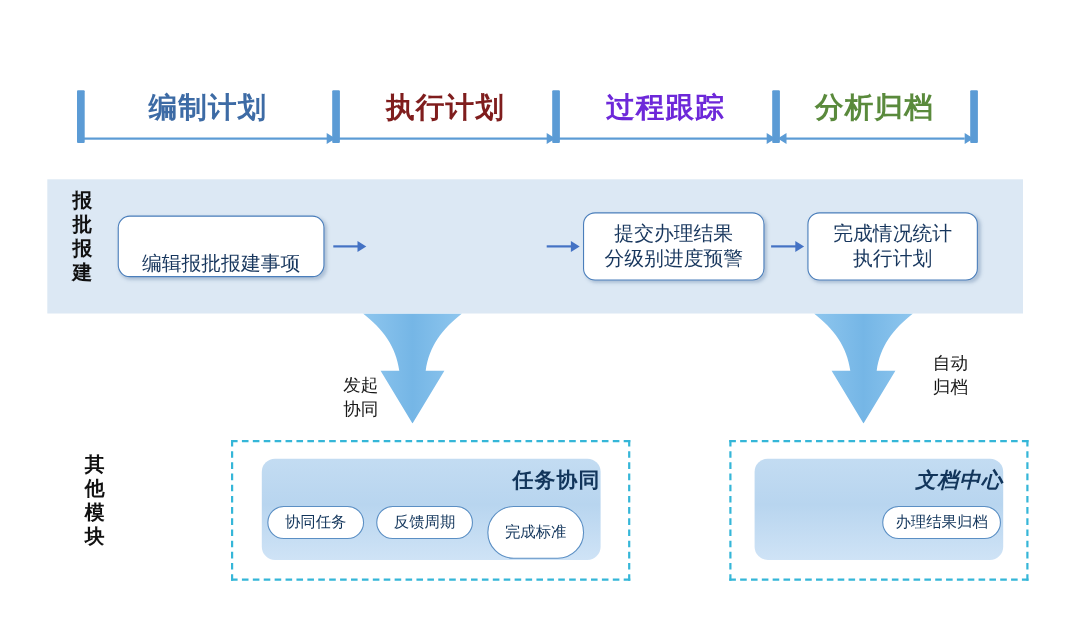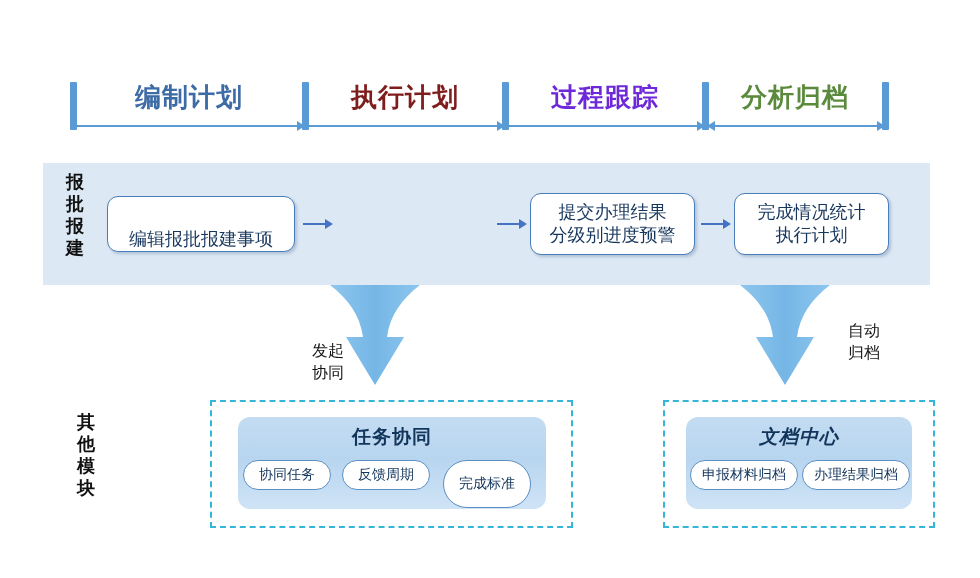--- a/index.html
+++ b/index.html
@@ -109,21 +109,21 @@
   }
   .inner-panel{
     position:absolute;
     border-radius:12px;
     background:linear-gradient(180deg,#c3dcf2 0%,#b8d5ef 45%,#cfe3f6 100%);
     box-sizing:border-box;
   }
   .panel-title{
     position:absolute;
     width:100%;
-    text-align:center;
+    text-align:right;
     font-size:19px;
     font-weight:bold;
     color:#12355b;
     letter-spacing:1px;
   }
   .pill{
     position:absolute;
     background:#ffffff;
     border:1.5px solid #5b8fc4;
     border-radius:999px;
@@ -255,16 +255,15 @@
   <div class="pill" style="left:342px;top:460px;width:88px;height:30px;">反馈周期</div>
   <div class="pill" style="left:243px;top:460px;width:88px;height:30px;">协同任务</div>
   <div class="pill" style="left:443px;top:460px;width:88px;height:48px;">完成标准</div>
 
   <div class="dashed-box" style="left:663px;top:400px;width:272px;height:128px;">
   </div>
   <div class="inner-panel" style="left:686px;top:417px;width:226px;height:92px;">
   </div>
   <div class="panel-title" style="left:686px;top:424px;width:226px;font-style:italic;">文档中心</div>
 
-  <div class="pill" style="left:690px;top:460px;width:108px;height:30px;">申报材料归档</div>
   <div class="pill" style="left:802px;top:460px;width:108px;height:30px;">办理结果归档</div>
 
 </div>
 
 </body></html>

